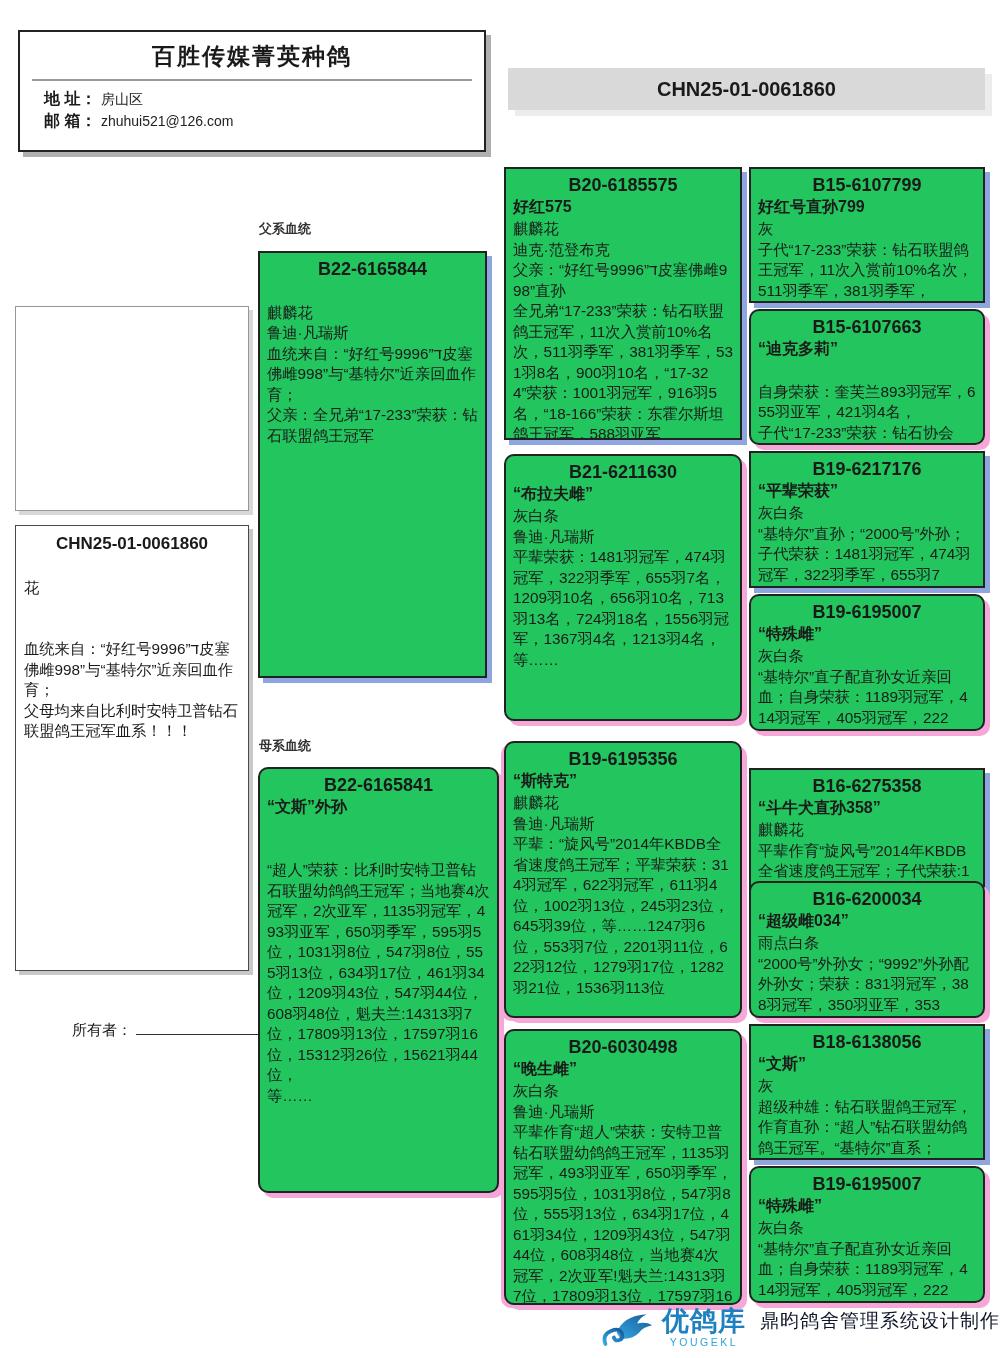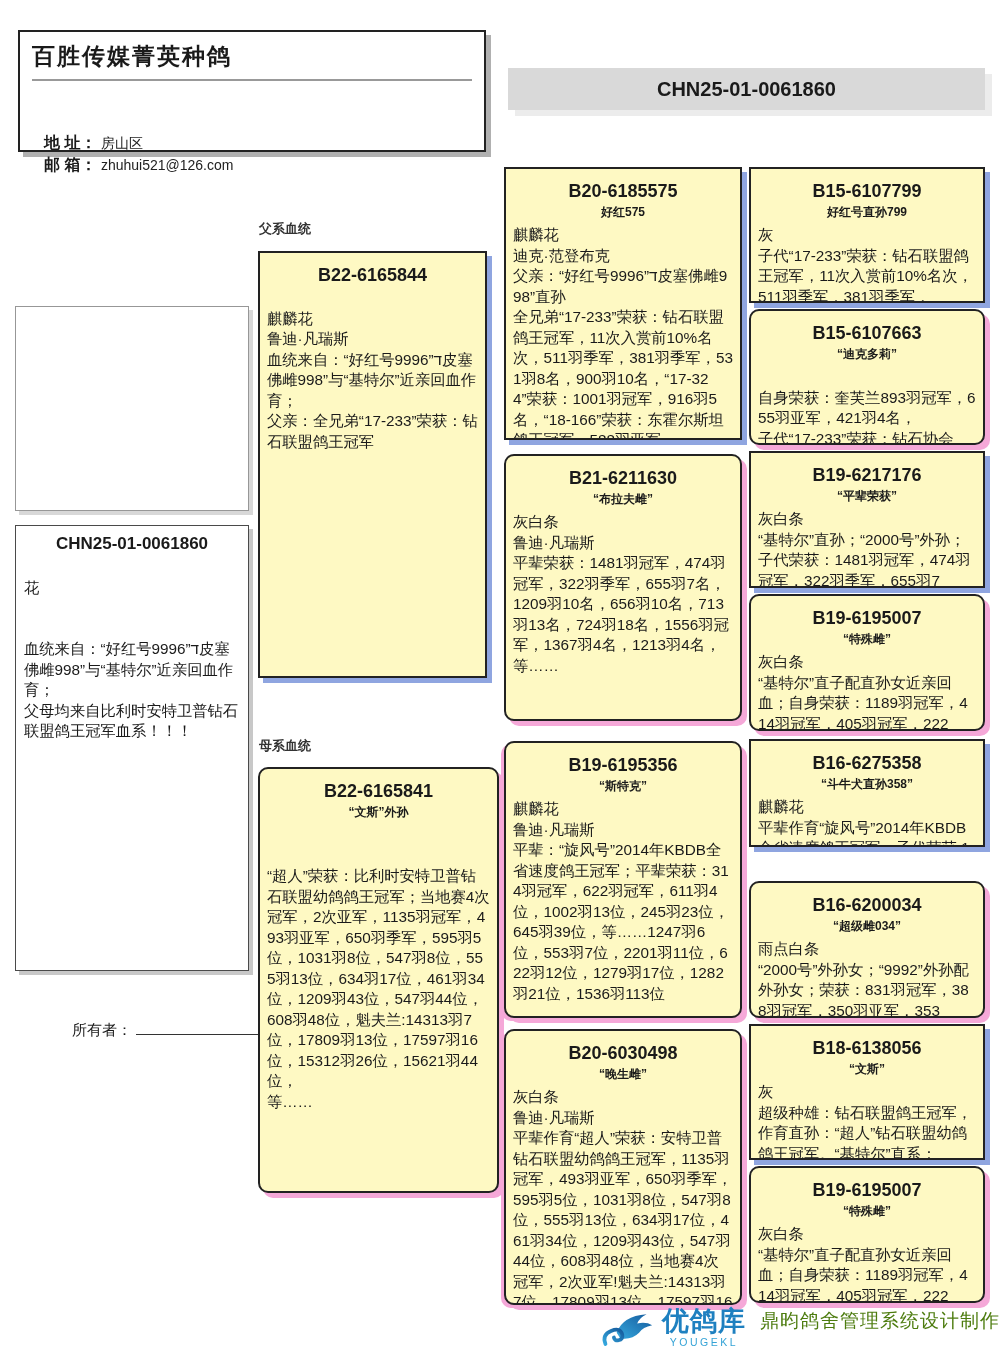--- a/index.html
+++ b/index.html
@@ -1,35 +1,35 @@
 <!DOCTYPE html>
 <html style="--male-accent: #8fa5e0; --female-accent: #f5a8d8; --banner-bg: #d9d9d9; --logo-blue: #1e80c0; --logo-light-blue: #35a3d6;"><head>
 <meta charset="utf-8">
 <style>
   html,body{margin:0;padding:0;background:#fff;}
   .page{position:relative;width:1000px;height:1358px;background:#fff;overflow:hidden;
         font-family:"Liberation Sans","DejaVu Sans",sans-serif;color:#1a1a1a;}
   
-  .pbox{position:absolute;background:#fef9c3;border:2px solid #222;overflow:hidden;
-        padding:8px 7px;box-sizing:border-box;}
+  .pbox{position:absolute;background:#22c55e;border:2px solid #222;overflow:hidden;
+        padding:2px 7px;box-sizing:border-box;}
   .pbox.male{box-shadow:5px 5px 0 var(--male-accent,#8fa5e0);}
   .pbox.female{box-shadow:5px 5px 0 var(--female-accent,#f5a8d8);border-radius:10px;}
   .pbox.female.flank{box-shadow:5px 5px 0 var(--female-accent,#f5a8d8),
                     -3px 3px 0 var(--female-accent,#f5a8d8);}
   .pring{text-align:center;font-weight:bold;font-size:18px;line-height:22px;margin-top:3px;}
-  .pname{text-align:center;font-weight:bold;font-size:12px;line-height:21px;}
+  .pname{text-align:left;font-weight:bold;font-size:16px;line-height:21px;}
   .pname:empty{display:none;}
   .pbody{font-size:15.3px;line-height:20.5px;white-space:pre-line;word-break:break-all;
          margin-top:2px;}
   
   .loft{position:absolute;left:18px;top:30px;width:468px;height:122px;border:2px solid #222;
         background:#fff;box-shadow:5px 5px 0 #b0b0b0;box-sizing:border-box;}
-  .loft-title{text-align:left;font-weight:bold;font-size:23px;letter-spacing:2px;
+  .loft-title{text-align:center;font-weight:bold;font-size:23px;letter-spacing:2px;
         padding:9px 0 7px;border-bottom:2px solid #999;margin:0 12px;}
-  .loft-rows{padding:7px 8px 0 24px;margin-top:44px;}
+  .loft-rows{padding:7px 8px 0 24px;}
   .loft-row{line-height:21px;white-space:nowrap;}
   .loft-row b{font-size:16px;}
   .loft-row span{font-size:14px;color:#222;}
   .gap-label{margin-left:62px;}
   
   .banner{position:absolute;left:508px;top:68px;width:477px;height:42px;
         background:var(--banner-bg,#d9d9d9);box-shadow:7px 6px 0 #ececec;
         text-align:center;font-weight:bold;font-size:20px;line-height:42px;}
   
   .photo{position:absolute;left:15px;top:306px;width:234px;height:205px;
@@ -43,21 +43,21 @@
         vertical-align:baseline;margin-left:4px;}
   
   .branch-label{position:absolute;font-size:13px;font-weight:bold;color:#333;}
   
   .footer{position:absolute;left:598px;top:1308px;height:48px;display:flex;
         align-items:flex-start;}
   .logo-txt{display:flex;flex-direction:column;line-height:1;margin-left:8px;}
   .logo-cn{font-size:27px;font-weight:bold;color:var(--logo-blue,#1e80c0);letter-spacing:1px;}
   .logo-en{font-size:10.5px;letter-spacing:2.5px;color:var(--logo-light-blue,#35a3d6);
         margin-top:2px;text-align:center;}
-  .tagline{font-size:19px;color:#4d7c0f;margin-left:14px;letter-spacing:1px;}
+  .tagline{font-size:19px;color:#0f172a;margin-left:14px;letter-spacing:1px;}
 </style>
 </head>
 <body>
 
 <div class="page">
 
   <div class="loft">
     <div class="loft-title">百胜传媒菁英种鸽</div>
     <div class="loft-rows">
       <div class="loft-row">
@@ -159,21 +159,21 @@
     <div class="pname">“平辈荣获”</div>
     <div class="pbody">灰白条
 “基特尔”直孙；“2000号”外孙；子代荣获：1481羽冠军，474羽冠军，322羽季军，655羽7</div>
   </div>
   <div class="pbox female" style="left:749px;top:594px;width:236px;height:137px">
     <div class="pring">B19-6195007</div>
     <div class="pname">“特殊雌”</div>
     <div class="pbody">灰白条
 “基特尔”直子配直孙女近亲回血；自身荣获：1189羽冠军，414羽冠军，405羽冠军，222</div>
   </div>
-  <div class="pbox male" style="left:749px;top:739px;width:236px;height:108px">
+  <div class="pbox male" style="left:749px;top:768px;width:236px;height:136px">
     <div class="pring">B16-6275358</div>
     <div class="pname">“斗牛犬直孙358”</div>
     <div class="pbody">麒麟花
 平辈作育“旋风号”2014年KBDB全省速度鸽王冠军；子代荣获:1247羽6位，553羽7位，</div>
   </div>
   <div class="pbox female" style="left:749px;top:881px;width:236px;height:137px">
     <div class="pring">B16-6200034</div>
     <div class="pname">“超级雌034”</div>
     <div class="pbody">雨点白条
 “2000号”外孙女；“9992”外孙配外孙女；荣获：831羽冠军，388羽冠军，350羽亚军，353</div>

